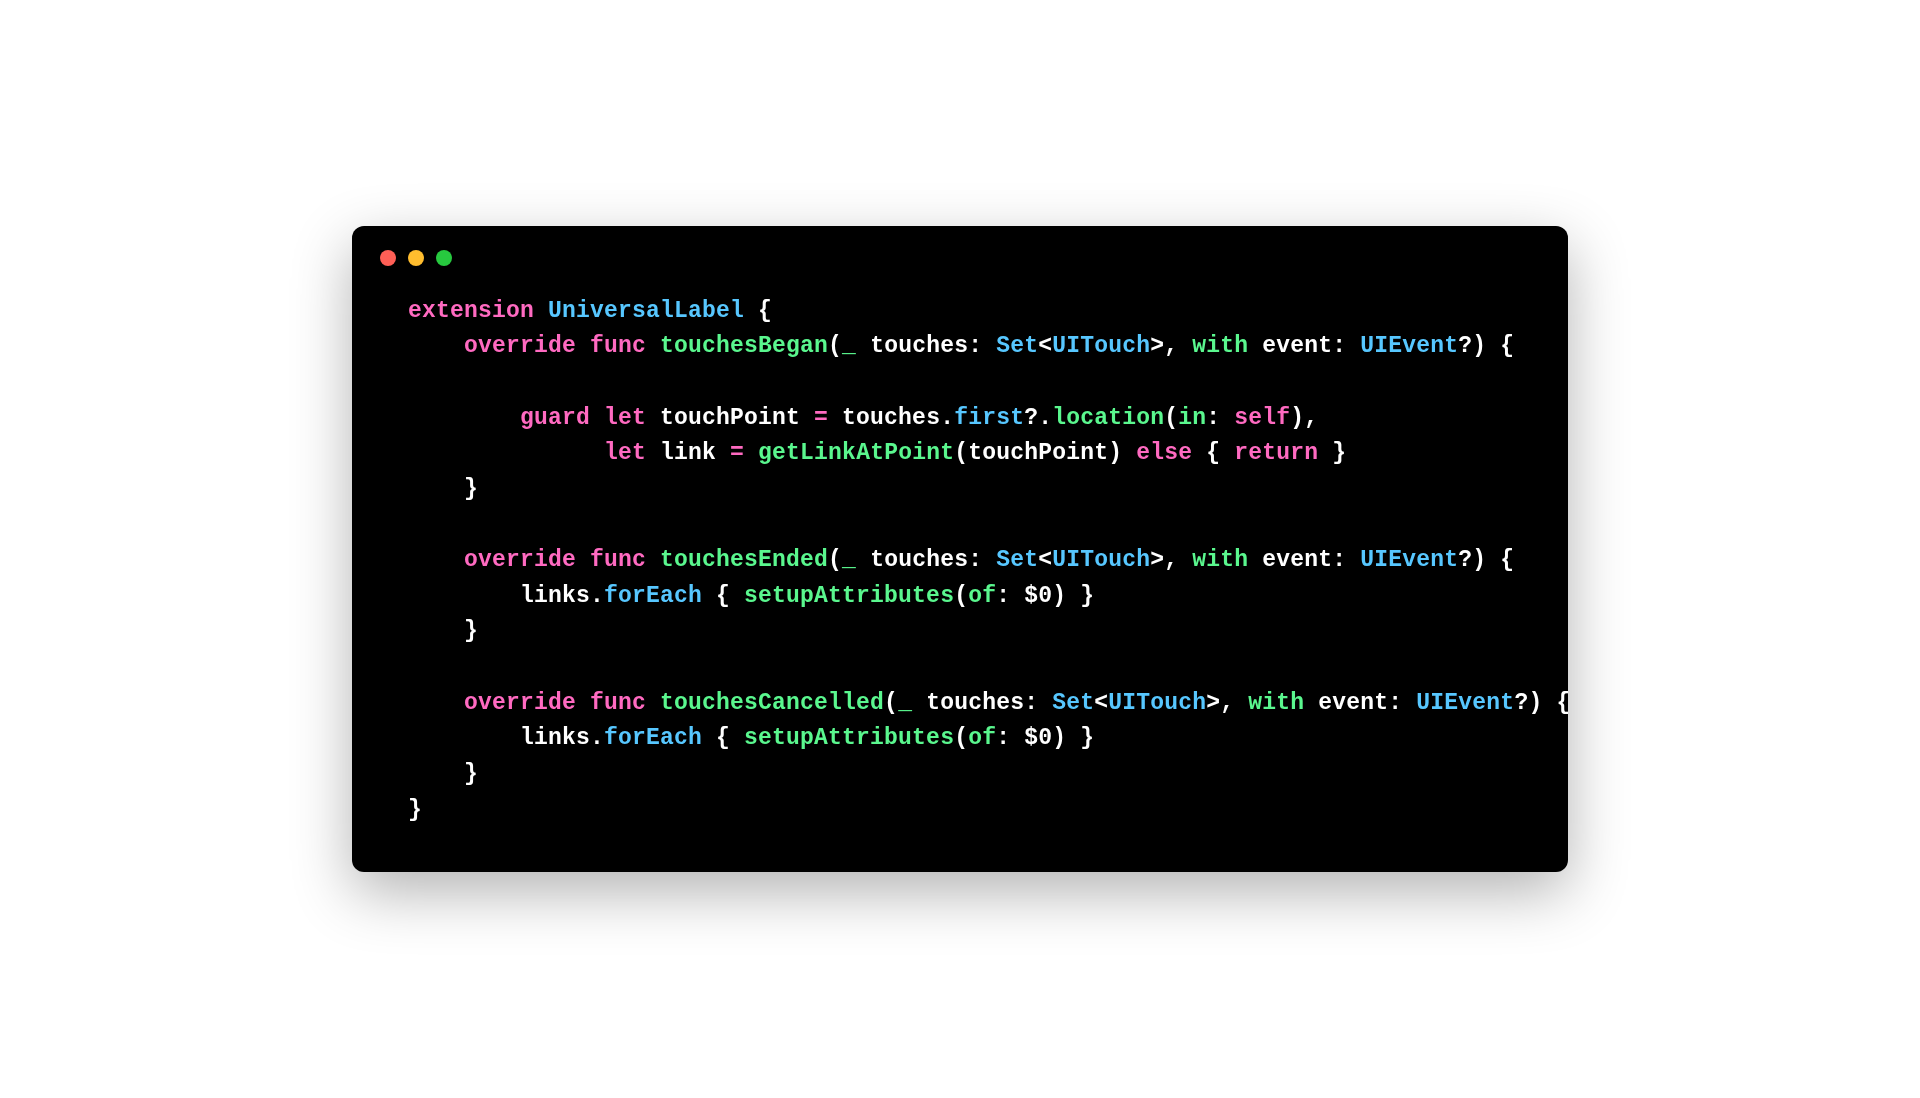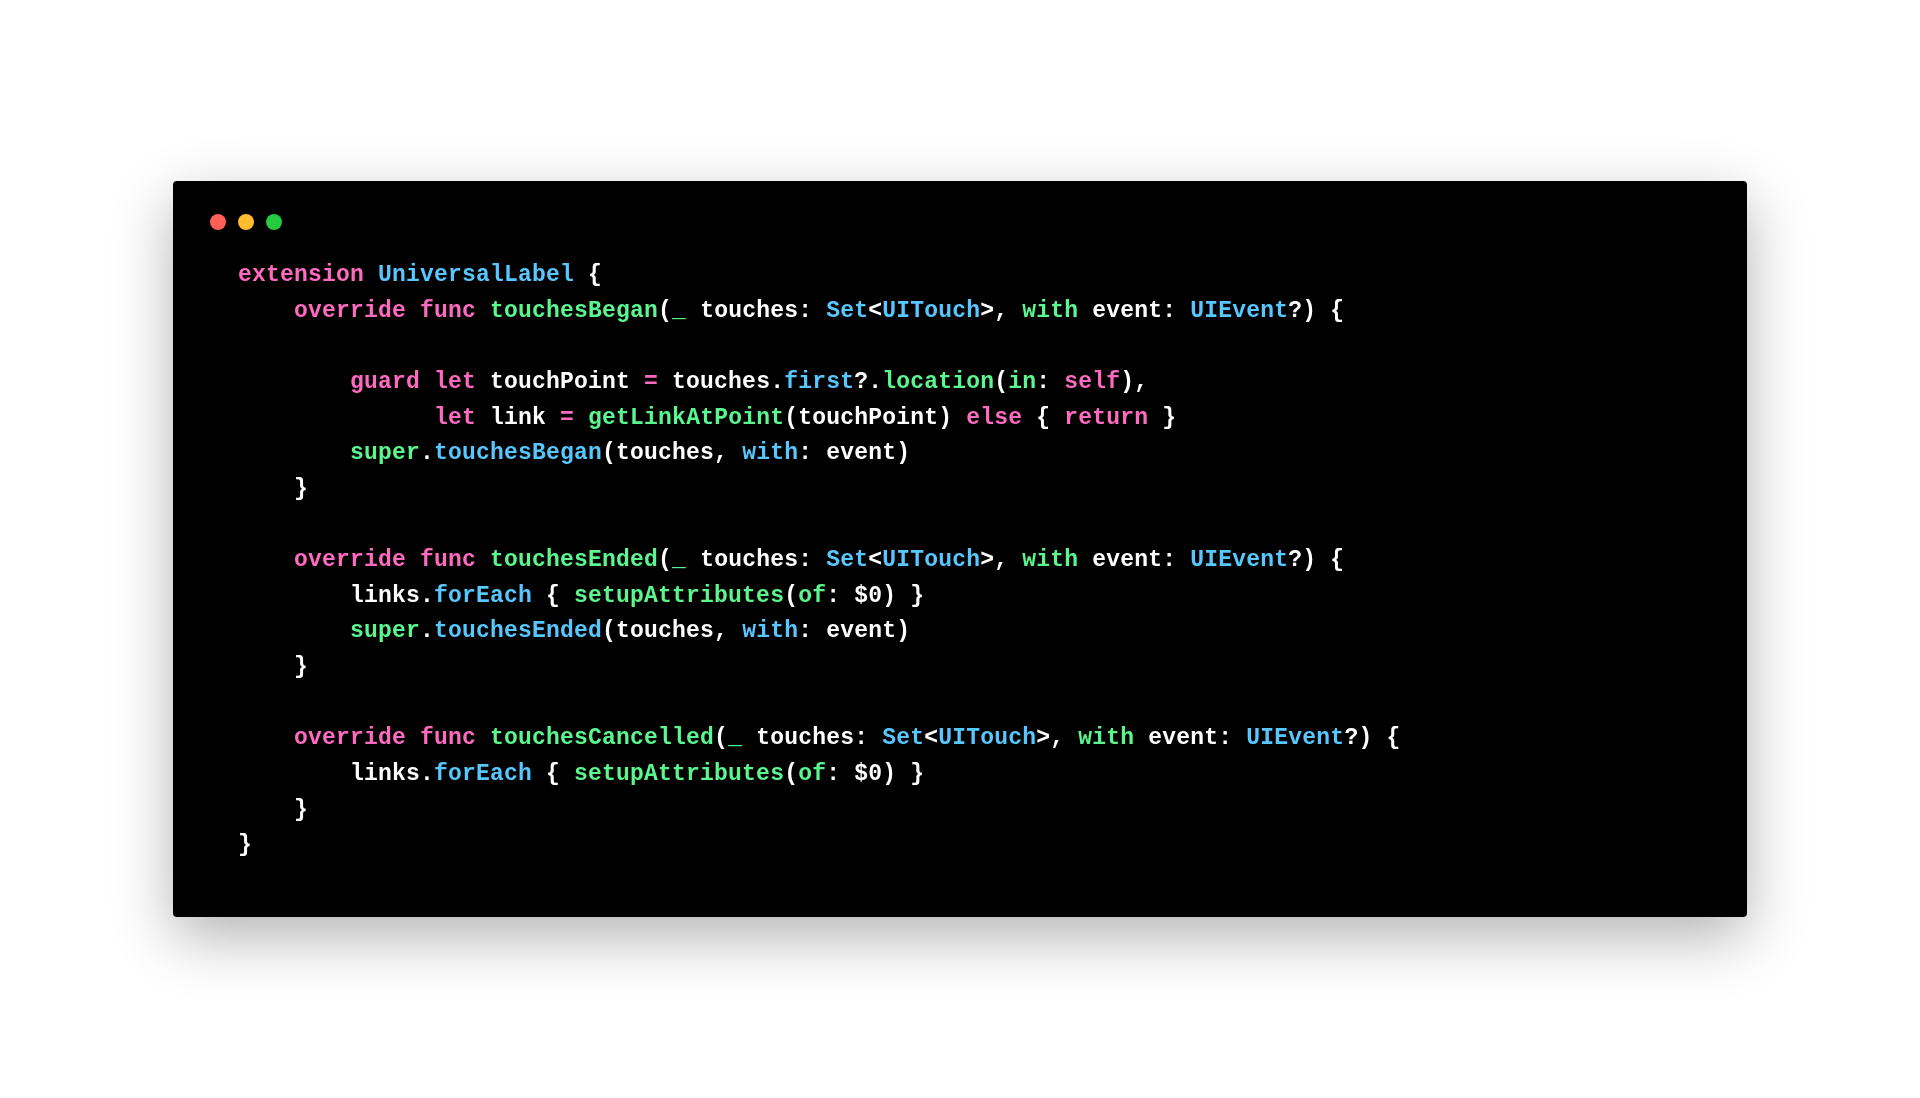--- a/index.html
+++ b/index.html
@@ -11,23 +11,23 @@
       background: #ffffff;
       display: flex;
       justify-content: center;
       align-items: center;
       min-height: 1098px;
       width: 1920px;
       font-family: 'SF Mono', 'Monaco', 'Menlo', 'Consolas', 'Courier New', monospace;
     }
     .window {
       background: #000000;
-      border-radius: 4px;
-      width: 1574px;
-      padding: 13px;
+      border-radius: 12px;
+      width: 1216px;
+      padding: 4px;
       overflow: hidden;
       box-shadow: 0 20px 60px rgba(0,0,0,0.3);
     }
     .titlebar {
       display: flex;
       align-items: center;
       padding: 20px 24px 0 24px;
       gap: 12px;
     }
     .traffic-light {
@@ -63,26 +63,24 @@
     <div class="traffic-light traffic-red"></div>
     <div class="traffic-light traffic-yellow"></div>
     <div class="traffic-light traffic-green"></div>
   </div>
   <div class="code-area" id="code-root">
       <div class="code-line"><span class="tok-keyword">extension </span><span class="tok-type">UniversalLabel</span><span class="tok-white"> {</span></div>
       <div class="code-line"><span class="tok-white">    </span><span class="tok-keyword">override func</span><span class="tok-white"> </span><span class="tok-func">touchesBegan</span><span class="tok-white">(</span><span class="tok-func">_</span><span class="tok-white"> </span><span class="tok-white">touches</span><span class="tok-white">: </span><span class="tok-type">Set</span><span class="tok-white">&lt;</span><span class="tok-type">UITouch</span><span class="tok-white">&gt;, </span><span class="tok-func">with</span><span class="tok-white"> </span><span class="tok-white">event</span><span class="tok-white">: </span><span class="tok-type">UIEvent</span><span class="tok-white">?) {</span></div>
       <div class="code-line"><span class="tok-white"> </span></div>
       <div class="code-line"><span class="tok-white">        </span><span class="tok-keyword">guard let</span><span class="tok-white"> touchPoint </span><span class="tok-keyword">=</span><span class="tok-white"> touches.</span><span class="tok-method">first</span><span class="tok-white">?</span><span class="tok-white">.</span><span class="tok-func">location</span><span class="tok-white">(</span><span class="tok-func">in</span><span class="tok-white">: </span><span class="tok-keyword">self</span><span class="tok-white">),</span></div>
       <div class="code-line"><span class="tok-white">              </span><span class="tok-keyword">let</span><span class="tok-white"> link </span><span class="tok-keyword">=</span><span class="tok-white"> </span><span class="tok-func">getLinkAtPoint</span><span class="tok-white">(touchPoint) </span><span class="tok-keyword">else</span><span class="tok-white"> { </span><span class="tok-keyword">return</span><span class="tok-white"> }</span></div>
-      <div class="code-line"><span class="tok-white">        </span><span class="tok-func">super</span><span class="tok-white">.</span><span class="tok-method">touchesBegan</span><span class="tok-white">(touches, </span><span class="tok-method">with</span><span class="tok-white">: event)</span></div>
       <div class="code-line"><span class="tok-white">    }</span></div>
       <div class="code-line"><span class="tok-white"> </span></div>
       <div class="code-line"><span class="tok-white">    </span><span class="tok-keyword">override func</span><span class="tok-white"> </span><span class="tok-func">touchesEnded</span><span class="tok-white">(</span><span class="tok-func">_</span><span class="tok-white"> </span><span class="tok-white">touches</span><span class="tok-white">: </span><span class="tok-type">Set</span><span class="tok-white">&lt;</span><span class="tok-type">UITouch</span><span class="tok-white">&gt;, </span><span class="tok-func">with</span><span class="tok-white"> </span><span class="tok-white">event</span><span class="tok-white">: </span><span class="tok-type">UIEvent</span><span class="tok-white">?) {</span></div>
       <div class="code-line"><span class="tok-white">        links.</span><span class="tok-method">forEach</span><span class="tok-white"> { </span><span class="tok-func">setupAttributes</span><span class="tok-white">(</span><span class="tok-func">of</span><span class="tok-white">: </span><span class="tok-white">$0</span><span class="tok-white">) }</span></div>
-      <div class="code-line"><span class="tok-white">        </span><span class="tok-func">super</span><span class="tok-white">.</span><span class="tok-method">touchesEnded</span><span class="tok-white">(touches, </span><span class="tok-method">with</span><span class="tok-white">: event)</span></div>
       <div class="code-line"><span class="tok-white">    }</span></div>
       <div class="code-line"><span class="tok-white"> </span></div>
       <div class="code-line"><span class="tok-white">    </span><span class="tok-keyword">override func</span><span class="tok-white"> </span><span class="tok-func">touchesCancelled</span><span class="tok-white">(</span><span class="tok-func">_</span><span class="tok-white"> </span><span class="tok-white">touches</span><span class="tok-white">: </span><span class="tok-type">Set</span><span class="tok-white">&lt;</span><span class="tok-type">UITouch</span><span class="tok-white">&gt;, </span><span class="tok-func">with</span><span class="tok-white"> </span><span class="tok-white">event</span><span class="tok-white">: </span><span class="tok-type">UIEvent</span><span class="tok-white">?) {</span></div>
       <div class="code-line"><span class="tok-white">        links.</span><span class="tok-method">forEach</span><span class="tok-white"> { </span><span class="tok-func">setupAttributes</span><span class="tok-white">(</span><span class="tok-func">of</span><span class="tok-white">: </span><span class="tok-white">$0</span><span class="tok-white">) }</span></div>
       <div class="code-line"><span class="tok-white">    }</span></div>
       <div class="code-line"><span class="tok-white">}</span></div>
     </div>
 </div>
 
 </body></html>

